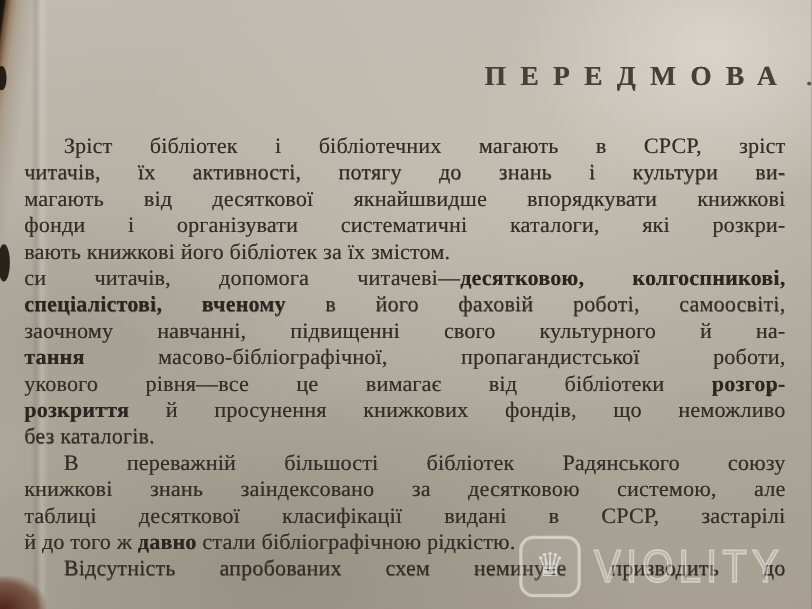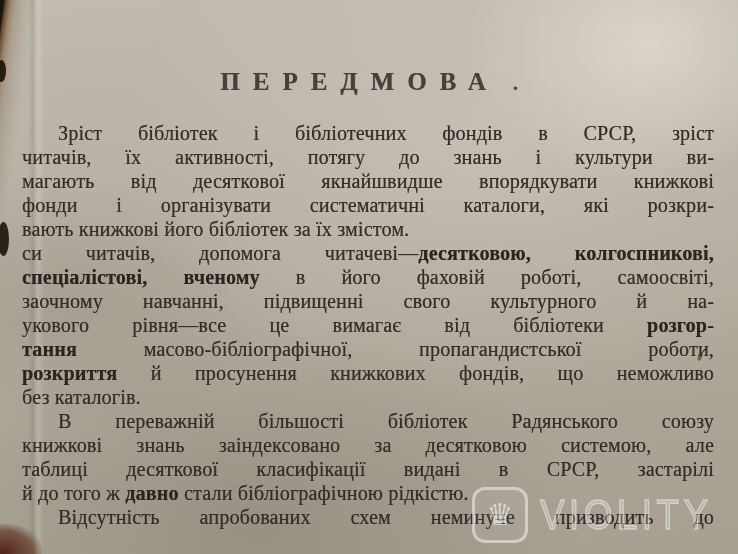--- a/index.html
+++ b/index.html
@@ -38,22 +38,22 @@
   }
   .corner-stain {
     position: absolute; left: -14px; top: 524px; width: 56px; height: 50px;
     background: radial-gradient(ellipse at 30% 60%, rgba(74,28,18,0.95), rgba(90,40,22,0.6) 55%, transparent 75%);
   }
   .speck {
     position: absolute; left: 698px; top: 352px; width: 4px; height: 9px;
     background: #6a4526; border-radius: 50%; transform: rotate(18deg); opacity: 0.8;
   }
   .title {
-    position: absolute; top: 68px; left: 0; right: 0; margin: 0;
-    text-align: center;
+    position: absolute; top: 56px; left: 0; right: 0; margin: 0;
+    text-align: right;
     font-size: 25px; font-weight: 700; letter-spacing: 13px;
     color: #44403a;
     text-shadow: 0.4px 0.4px 0.5px rgba(40,36,30,0.55);
   }
   .title-mark { letter-spacing: 0; margin-left: 14px; font-size: 20px; color: #54504a; }
   .page-text {
     position: absolute; left: 22px; top: 121px; width: 692px;
     color: #312e28;
     font-size: 20px; line-height: 24px; letter-spacing: 0.2px;
     text-shadow: 0.3px 0.3px 0.4px rgba(36,33,28,0.55);
@@ -92,30 +92,30 @@
 
 <div class="photo">
   <div class="edge"></div>
   <div class="crease"></div>
   <div class="corner-stain"></div>
   <div class="speck"></div>
 
   <h1 class="title"><span>ПЕРЕДМОВА</span><span class="title-mark">.</span></h1>
 
   <div class="page-text">
-      <div class="line indent just"><span>Зріст бібліотек і бібліотечних фондів в СРСР, зріст</span></div>
+      <div class="line indent just"><span>Зріст бібліотек і бібліотечних магають в СРСР, зріст</span></div>
       <div class="line just"><span>читачів, їх активності, потягу до знань і культури ви-</span></div>
       <div class="line just"><span>магають від десяткової якнайшвидше впорядкувати книжкові</span></div>
       <div class="line just"><span>фонди і організувати систематичні каталоги, які розкри-</span></div>
       <div class="line"><span>вають книжкові його бібліотек за їх змістом.</span></div>
       <div class="line just"><span>си читачів, допомога читачеві—</span><span class="b">десятковою, колгоспникові,</span></div>
       <div class="line just"><span class="b">спеціалістові, вченому</span><span> в його фаховій роботі, самоосвіті,</span></div>
       <div class="line just"><span>заочному навчанні, підвищенні свого культурного й на-</span></div>
+      <div class="line just"><span class="b">тання</span><span> масово-бібліографічної, пропагандистської роботи,</span></div>
       <div class="line just"><span>укового рівня—все це вимагає від бібліотеки </span><span class="b">розгор-</span></div>
-      <div class="line just"><span class="b">тання</span><span> масово-бібліографічної, пропагандистської роботи,</span></div>
       <div class="line just"><span class="b">розкриття</span><span> й просунення книжкових фондів, що неможливо</span></div>
       <div class="line"><span>без каталогів.</span></div>
       <div class="line indent just"><span>В переважній більшості бібліотек Радянського союзу</span></div>
       <div class="line just"><span>книжкові знань заіндексовано за десятковою системою, але</span></div>
       <div class="line just"><span>таблиці десяткової класифікації видані в СРСР, застарілі</span></div>
       <div class="line"><span>й до того ж </span><span class="b">давно</span><span> стали бібліографічною рідкістю.</span></div>
       <div class="line indent just"><span>Відсутність апробованих схем неминуче призводить до</span></div>
     </div>
 
   <div class="watermark">

